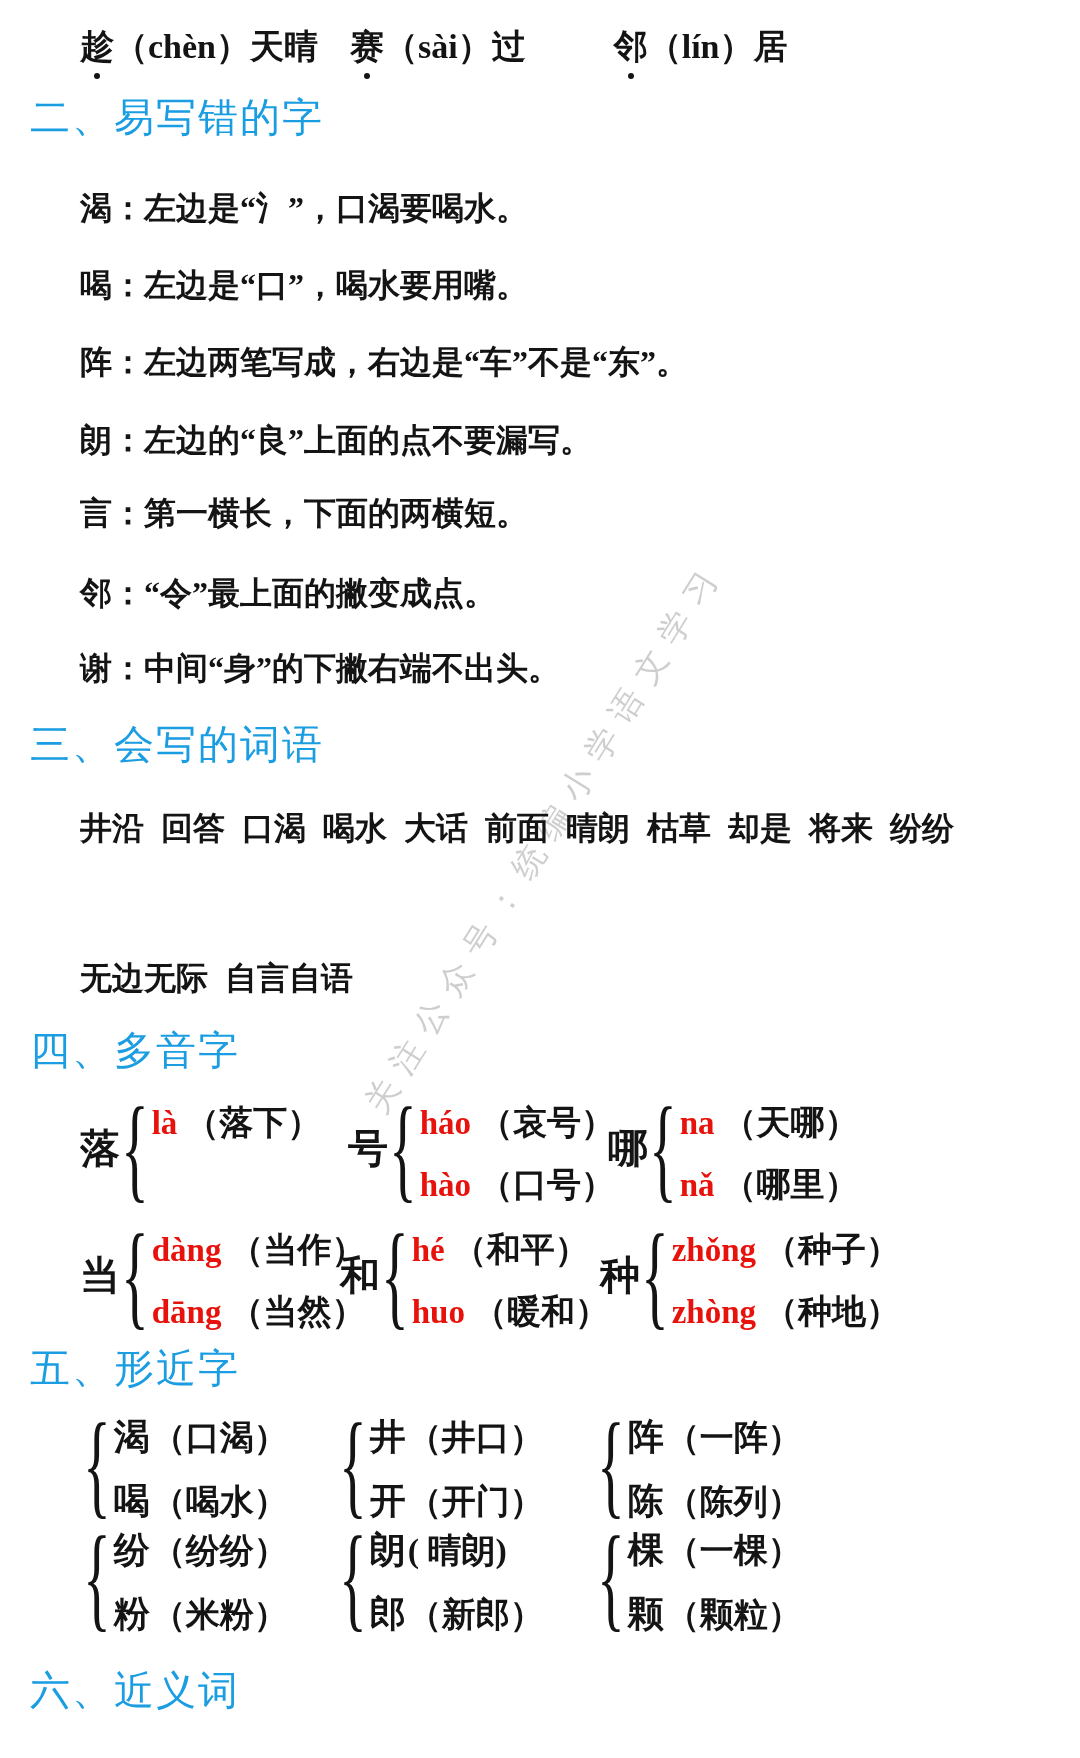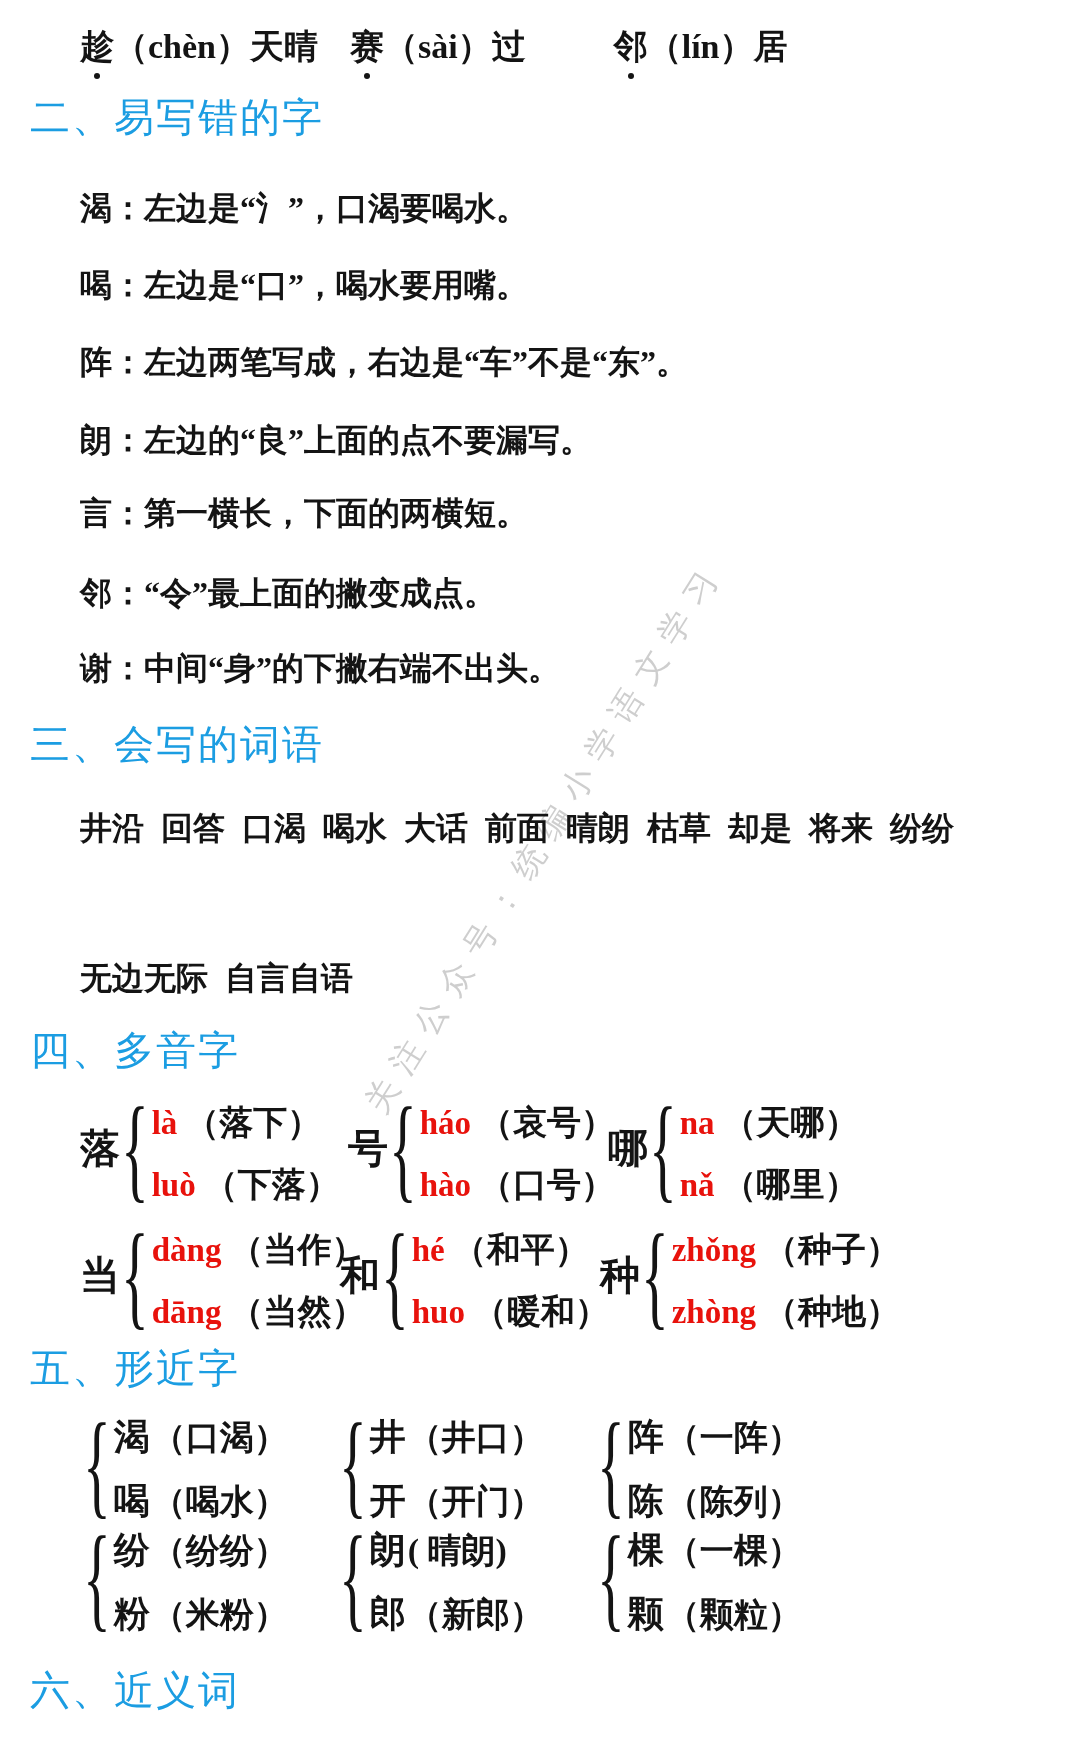--- a/index.html
+++ b/index.html
@@ -79,24 +79,20 @@
 
   <div class="row" style="top:1094px">
     <div class="group" style="left:80px">
       <span class="poly-char">落</span>
       <span class="brace">{</span>
       <span class="col">
         <span class="poly-item">
             <span class="pinyin">là</span>
             <span class="pword">（落下）</span>
           </span>
-        <span class="poly-item">
-            <span class="pinyin">luò</span>
-            <span class="pword">（下落）</span>
-          </span>
       </span>
     </div>
     <div class="group" style="left:348px">
       <span class="poly-char">号</span>
       <span class="brace">{</span>
       <span class="col">
         <span class="poly-item">
             <span class="pinyin">háo</span>
             <span class="pword">（哀号）</span>
           </span>

